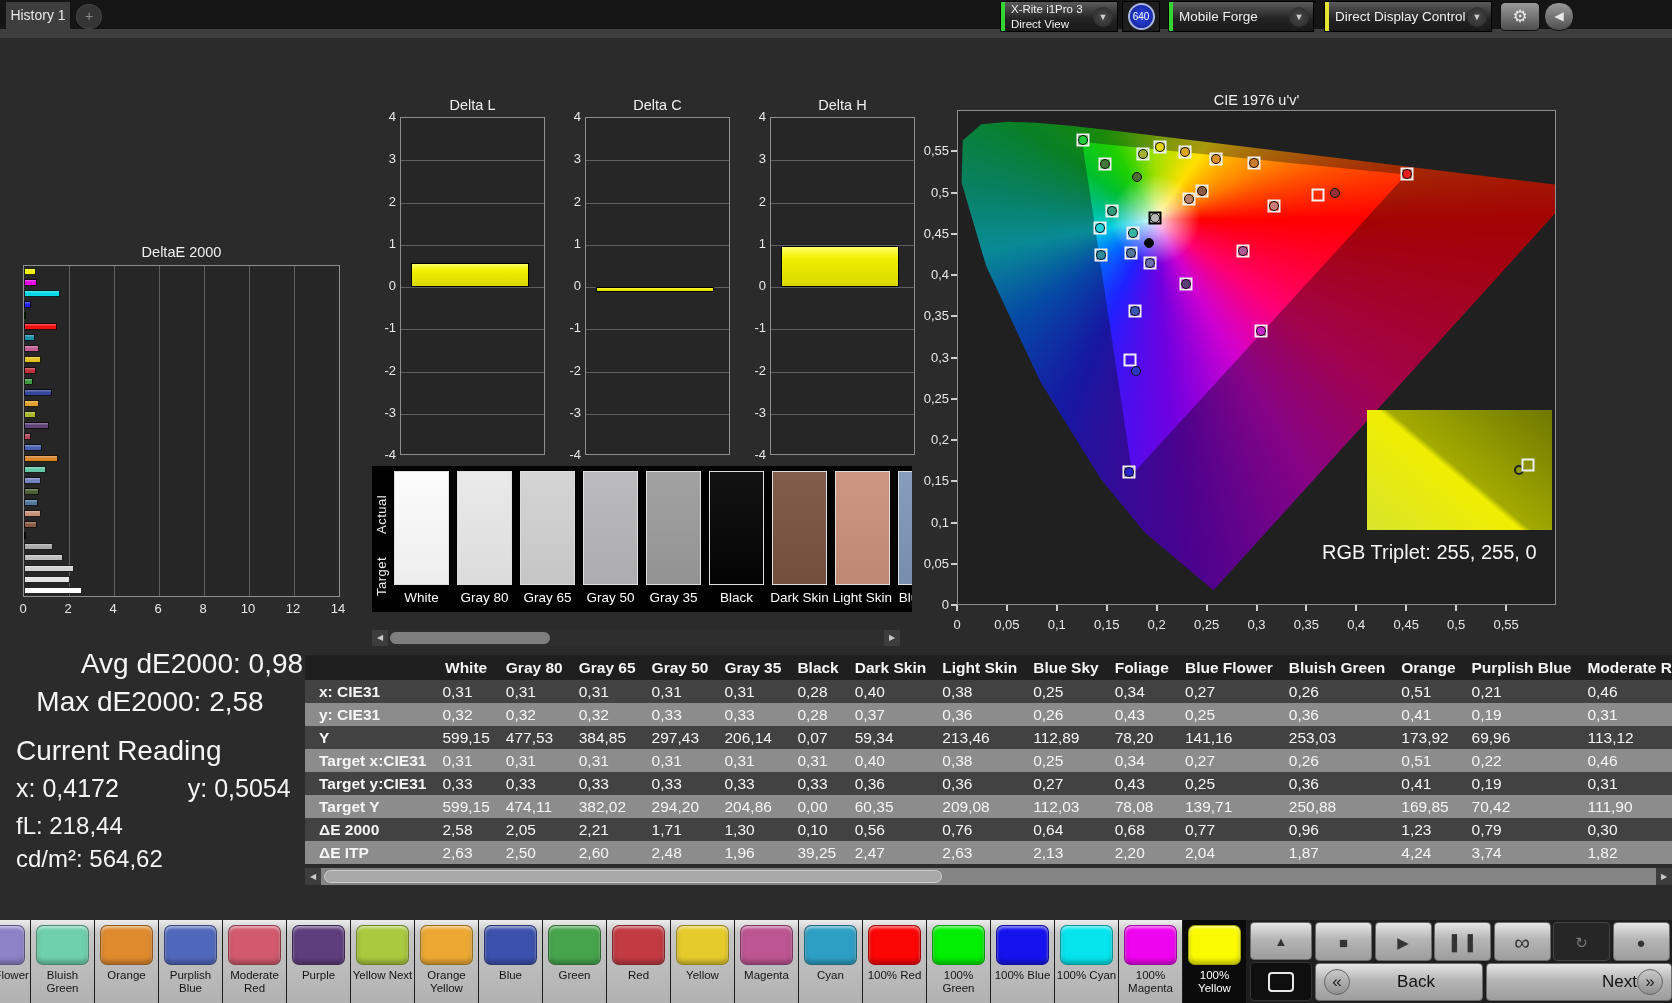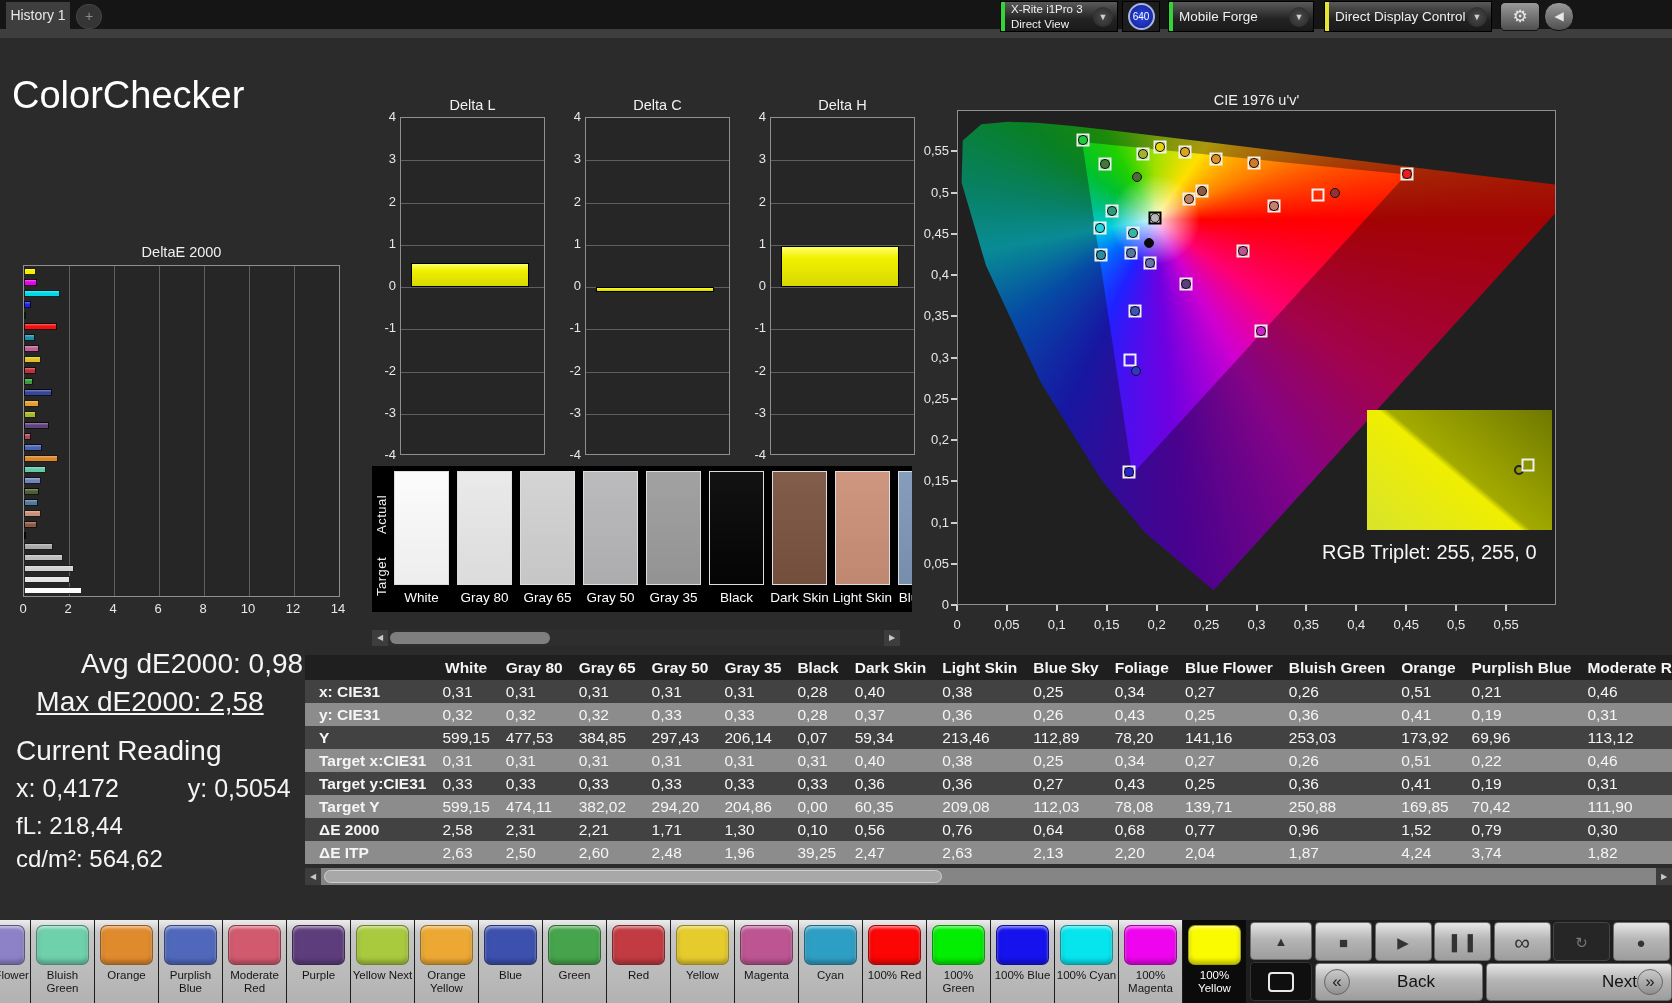--- a/index.html
+++ b/index.html
@@ -122,21 +122,20 @@
     <div class="chev">▼</div>
   </div>
   <div class="dd" style="left:1324px;width:168px;">
     <div class="ddbar" id="display-accent" style="background: rgb(232, 228, 52);"></div>
     <div class="ddtext one-line">Direct Display Control</div>
     <div class="chev">▼</div>
   </div>
   <div class="toolbtn" style="left:1500px;width:40px;font-size:17px;line-height:27px;"><span>⚙</span></div>
   <div class="toolbtn" style="left:1544px;width:30px;font-size:12px;line-height:27px;border-radius:14px;"><span>◀</span></div>
 
-  <div class="abs" style="left:12px;top:74px;font-size:38px;color:#fff;">ColorChecker</div>
 
   <div class="charttitle" style="left:23px;top:244px;width:317px;">DeltaE 2000</div>
   <div class="plot" id="de-plot" style="left:23px;top:265px;width:317px;height:332px;">
       <div class="gridv" style="left: 45px;"></div>
       <div class="gridv" style="left: 90px;"></div>
       <div class="gridv" style="left: 135px;"></div>
       <div class="gridv" style="left: 180px;"></div>
       <div class="gridv" style="left: 225px;"></div>
       <div class="gridv" style="left: 270px;"></div>
       <div class="debar" title="100% Yellow" style="top: 2px; height: 7px; width: 12.4px; background: linear-gradient(rgba(255, 255, 255, 0.35), rgba(255, 255, 255, 0) 45%), rgb(240, 240, 0);"></div>
@@ -266,21 +265,21 @@
       <div class="patch" style="left: 526px; background: linear-gradient(rgba(255, 255, 255, 0.06), rgba(0, 0, 0, 0.06)), rgb(126, 151, 183);"></div>
       <div class="patchlab" style="left: 522px;">Blue Sky</div>
     </div>
   <div class="scroll" id="swatch-scroll" style="left:372px;top:630px;width:528px;height:16px;">
       <div class="arrow" style="left: 0px; line-height: 16px;">◀</div>
       <div class="arrow" style="right: 0px; line-height: 16px;">▶</div>
       <div class="thumb" style="left: 18px; width: 160px; height: 12px;"></div>
     </div>
 
   <div class="bigstat" style="top:648px;padding-left:42px;">Avg dE2000: 0,98</div>
-  <div class="bigstat" style="top:686px;text-decoration:underline;">Max dE2000: 2,58</div>
+  <div class="bigstat" style="top:686px;">Max dE2000: 2,58</div>
   <div class="readhead" style="top:735px;">Current Reading</div>
   <div class="readline" style="top:774px;">
     <span>x: 0,4172</span>
     <span style="padding-left:62px;">y: 0,5054</span>
   </div>
   <div class="readline" style="top:812px;font-size:24px;">fL: 218,44</div>
   <div class="readline" style="top:845px;font-size:24px;">cd/m²: 564,62</div>
 
   <div class="charttitle" style="left:957px;top:92px;width:599px;">CIE 1976 u'v'</div>
   <div class="cieplot" id="cieplot">
@@ -540,32 +539,32 @@
             <td>78,08</td>
             <td>139,71</td>
             <td>250,88</td>
             <td>169,85</td>
             <td>70,42</td>
             <td>111,90</td>
           </tr>
           <tr class="dark">
             <td class="rowhead">ΔE 2000</td>
             <td>2,58</td>
-            <td>2,31</td>
+            <td>2,05</td>
             <td>2,21</td>
             <td>1,71</td>
             <td>1,30</td>
             <td>0,10</td>
             <td>0,56</td>
             <td>0,76</td>
             <td>0,64</td>
             <td>0,68</td>
             <td>0,77</td>
             <td>0,96</td>
-            <td>1,52</td>
+            <td>1,23</td>
             <td>0,79</td>
             <td>0,30</td>
           </tr>
           <tr class="light">
             <td class="rowhead">ΔE ITP</td>
             <td>2,63</td>
             <td>2,50</td>
             <td>2,60</td>
             <td>2,48</td>
             <td>1,96</td>

